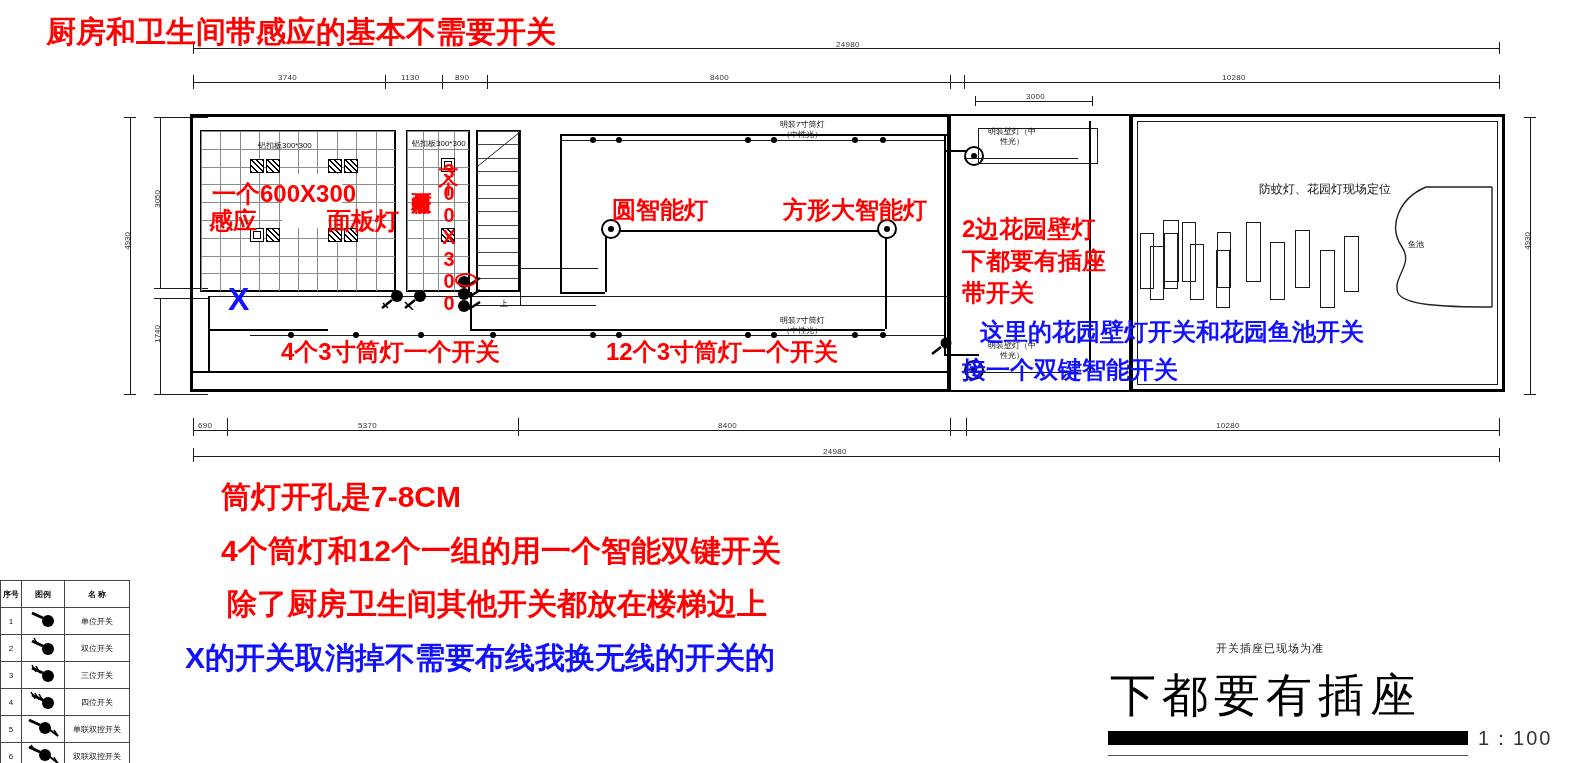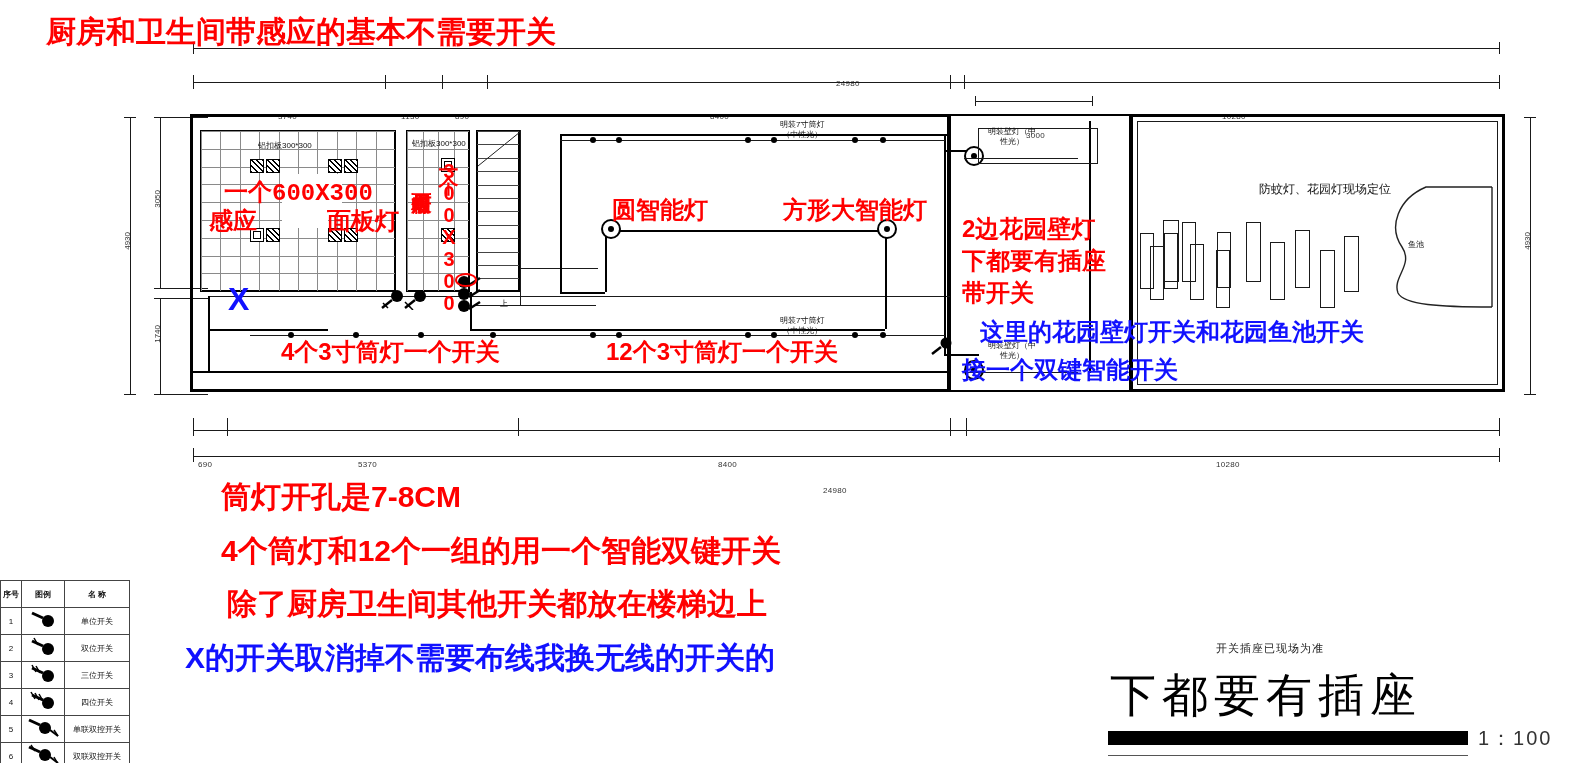--- a/index.html
+++ b/index.html
@@ -18,21 +18,21 @@
   .hl{position:absolute;background:#1a1a1a;height:1px;}
   .vl{position:absolute;background:#1a1a1a;width:1px;}
   .hl2{position:absolute;background:#000;height:2px;}
   .vl2{position:absolute;background:#000;width:2px;}
   .vl3{position:absolute;background:#000;width:3px;}
   .box{position:absolute;border:1px solid #1a1a1a;box-sizing:border-box;}
   .box2{position:absolute;border:2px solid #000;box-sizing:border-box;}
   .box3{position:absolute;border:3px solid #000;box-sizing:border-box;}
   
   .dim{position:absolute;font-size:8px;color:#333;white-space:nowrap;
-       font-family:"Liberation Sans",sans-serif;letter-spacing:.3px;margin-top:39px;}
+       font-family:"Liberation Sans",sans-serif;letter-spacing:.3px;}
   .dimv{position:absolute;font-size:8px;color:#333;white-space:nowrap;
         writing-mode:vertical-rl;transform:rotate(180deg);}
   
   .cad{position:absolute;font-size:8px;color:#111;white-space:nowrap;
        text-align:center;line-height:1.25;}
   
   .grid{position:absolute;box-sizing:border-box;}
   .hatch{position:absolute;box-sizing:border-box;border:1px solid #000;
      background:repeating-linear-gradient(45deg,#000 0 1.4px,#fff 1.4px 4px);}
   .panel{position:absolute;box-sizing:border-box;border:1.5px solid #000;
@@ -324,21 +324,21 @@
 </div>
 <div>
   <div class="hl" style="left:193px;top:456px;width:1307px;"></div>
   <div class="vl" style="left:193px;top:448px;height:14px;"></div>
   <div class="vl" style="left:1499px;top:448px;height:14px;"></div>
   <div class="dim" style="left:823px;top:447px;">24980</div>
 </div>
 
 <div class="ann red ann-lg" style="left:46px;top:16px;">厨房和卫生间带感应的基本不需要开关</div>
 
-<div class="ann red ann-md" style="left:224px;top:181px;font-family:Liberation Mono, monospace;">一个600X300</div>
+<div class="ann red ann-md" style="left:212px;top:181px;">一个600X300</div>
 <div class="ann red ann-md" style="left:209px;top:208px;">感应</div>
 <div class="ann red ann-md" style="left:327px;top:208px;">面板灯</div>
 
 <div class="ann red ann-sm vert" style="left:411px;top:178px;">面板灯居中</div>
 <div class="ann red ann-sm vert" style="left:438px;top:160px;">一个300X300</div>
 
 <div class="ann red ann-md" style="left:612px;top:197px;">圆智能灯</div>
 <div class="ann red ann-md" style="left:783px;top:197px;">方形大智能灯</div>
 
 <div class="ann red ann-md" style="left:281px;top:339px;">4个3寸筒灯一个开关</div>

